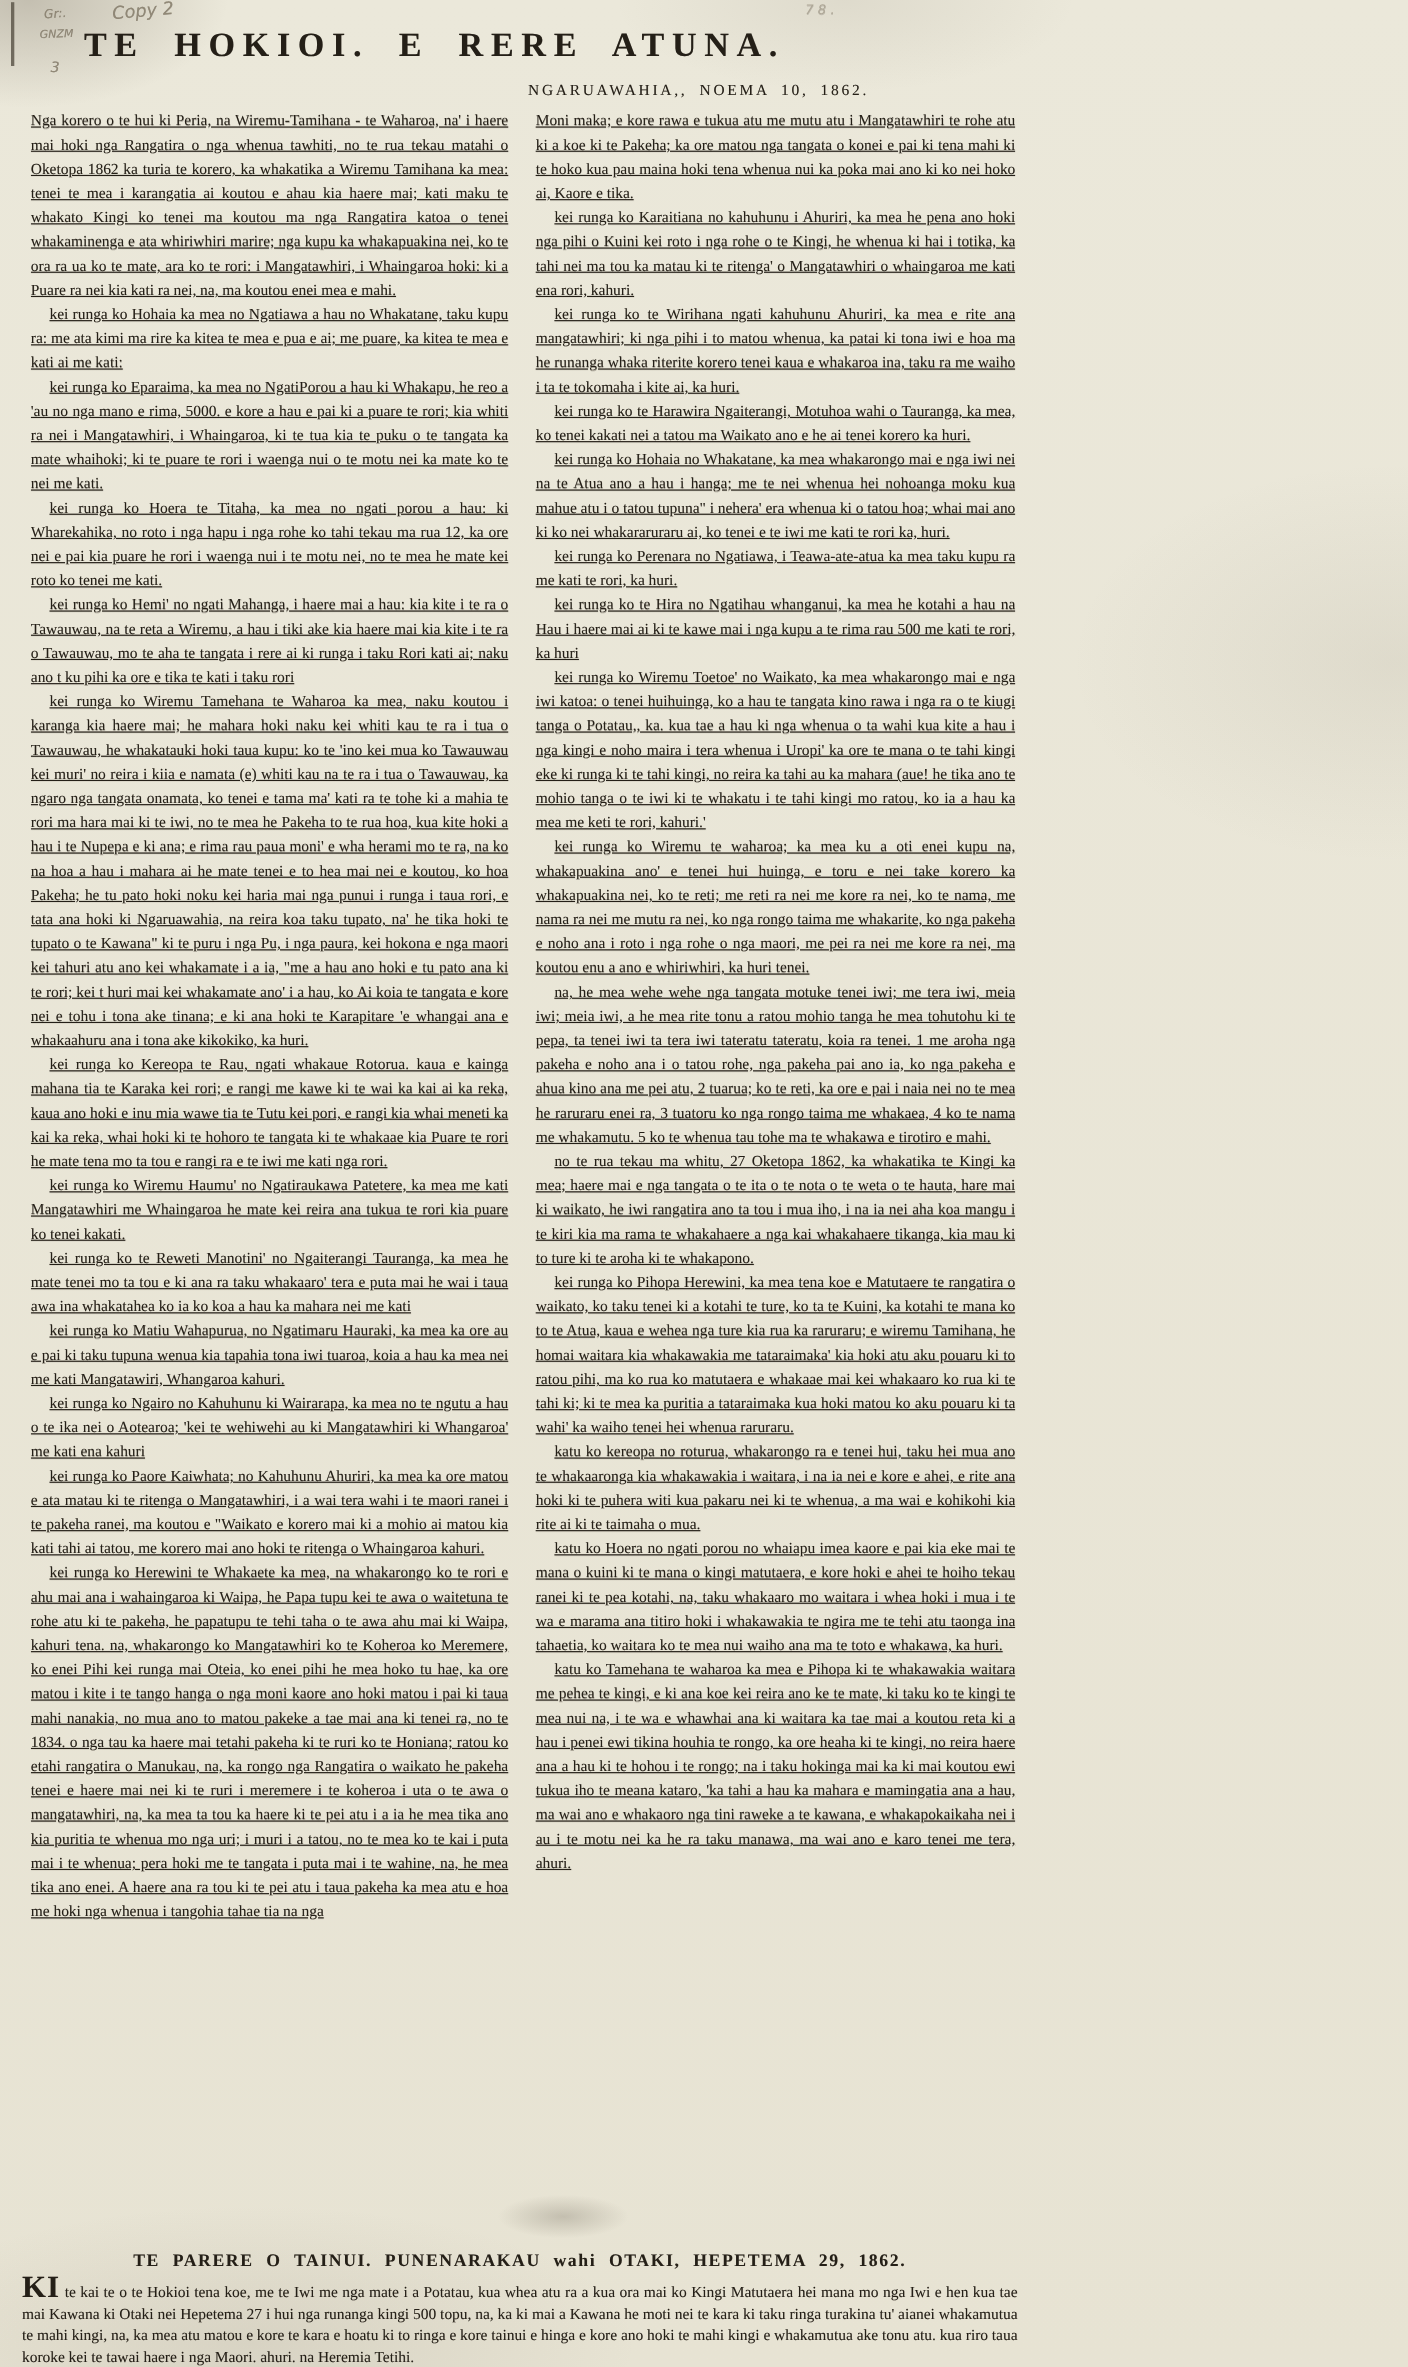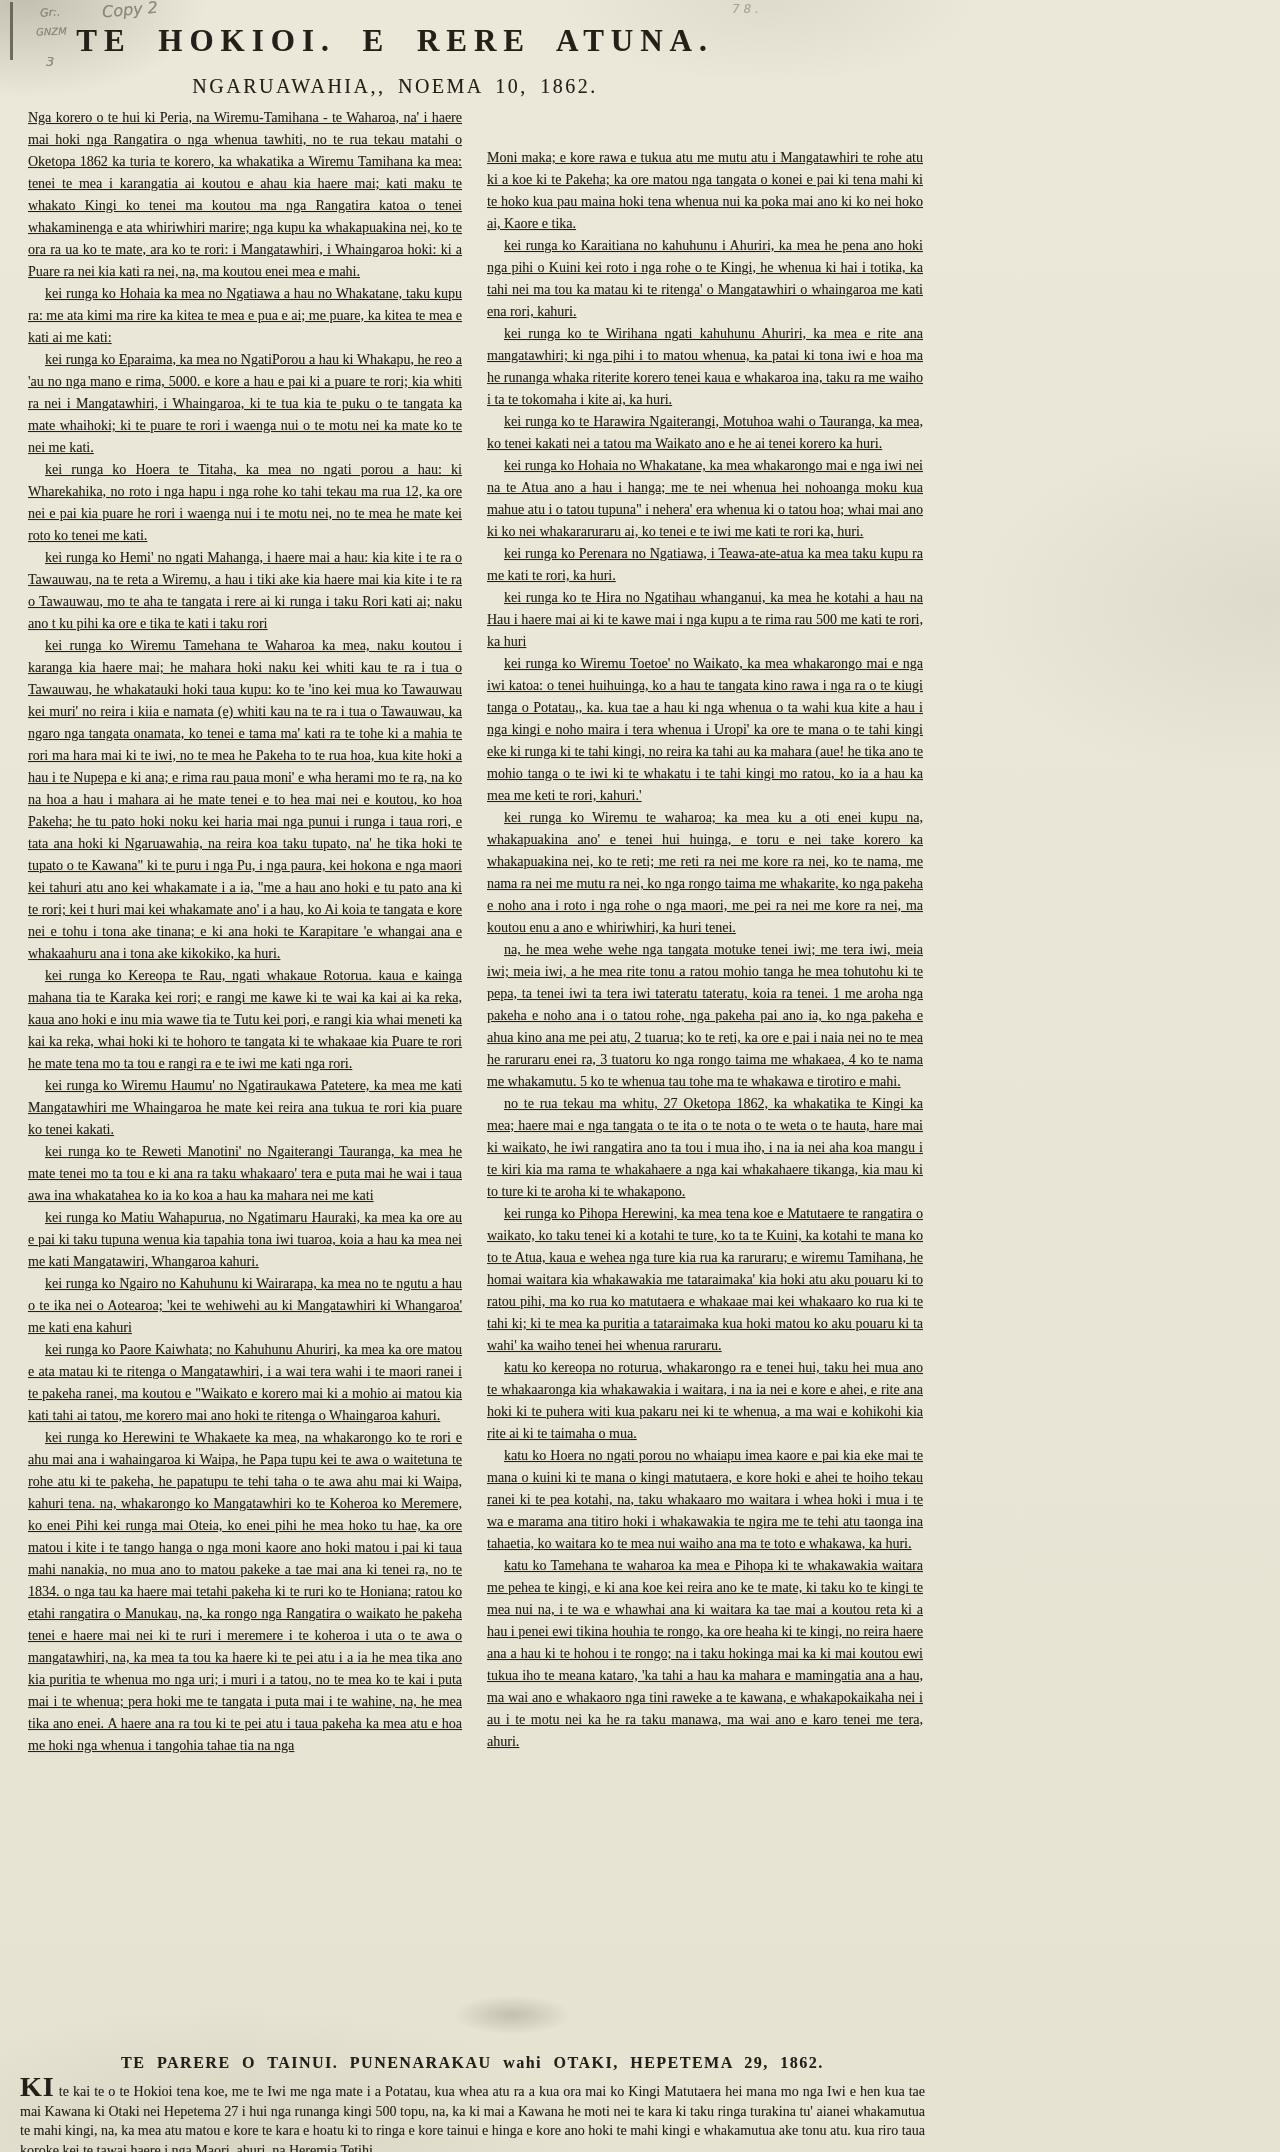--- a/index.html
+++ b/index.html
@@ -18,25 +18,25 @@
       radial-gradient(ellipse 500px 180px at 18% 99%, rgba(105,95,80,.12), transparent 70%),
       radial-gradient(ellipse 300px 120px at 60% 0%, rgba(110,100,85,.10), transparent 70%),
       linear-gradient(#ebe8da, #e7e3d3);
     text-shadow: 0.2px 0.2px 0 rgba(45,38,28,0.35);
   }
   .masthead { width: 790px; padding-top: 7px; text-align: center; }
   .masthead h1 {
     margin: 16px; font-size: 31px; font-weight: bold;
     letter-spacing: 7px; word-spacing: 12px; white-space: nowrap;
   }
-  .dateline { margin-top: 5px; font-size: 20px; letter-spacing: 2.5px; word-spacing: 5px; }
+  .dateline { margin-top: 5px; font-size: 14px; letter-spacing: 2.5px; word-spacing: 5px; text-align: right; }
   .columns { display: flex; width: 895px; height: 1934px; overflow: hidden; margin: 9px 0 0 28px; text-decoration: underline; }
   .col { font-size: 14px; line-height: 22px; text-align: justify; overflow: hidden; }
   .col-left  { width: 446px; padding-right: 12px; }
-  .col-right { width: 449px; padding-left: 13px; border-left: 1px solid #4741357; border-left-color:#4a4438;margin-top:40px; }
+  .col-right { width: 449px; padding-left: 13px; border-left: 1px solid #4741357; border-left-color:#4a4438; }
   .col p { margin: 0; text-indent: 17px; }
   .col p.noindent { text-indent: 0; }
   .footer-section { width: 905px; margin: 13px 0 0 20px; }
   .footer-heading {
     margin: 0 0 5px 0; text-align: center; font-size: 16px; font-weight: bold;
     letter-spacing: 1.5px; word-spacing: 6px; white-space: nowrap;
   }
   .footer-para { margin: 0; font-size: 14px; line-height: 19.5px; text-align: justify; }
   .lead-caps { font-size: 28px; font-weight: bold; letter-spacing: 1px; }
   .pencil {

